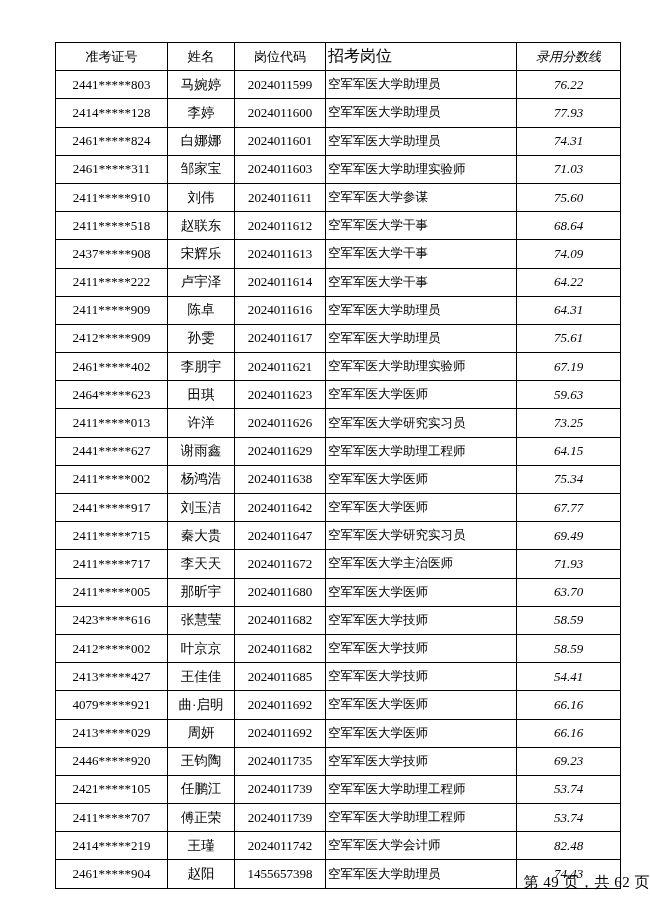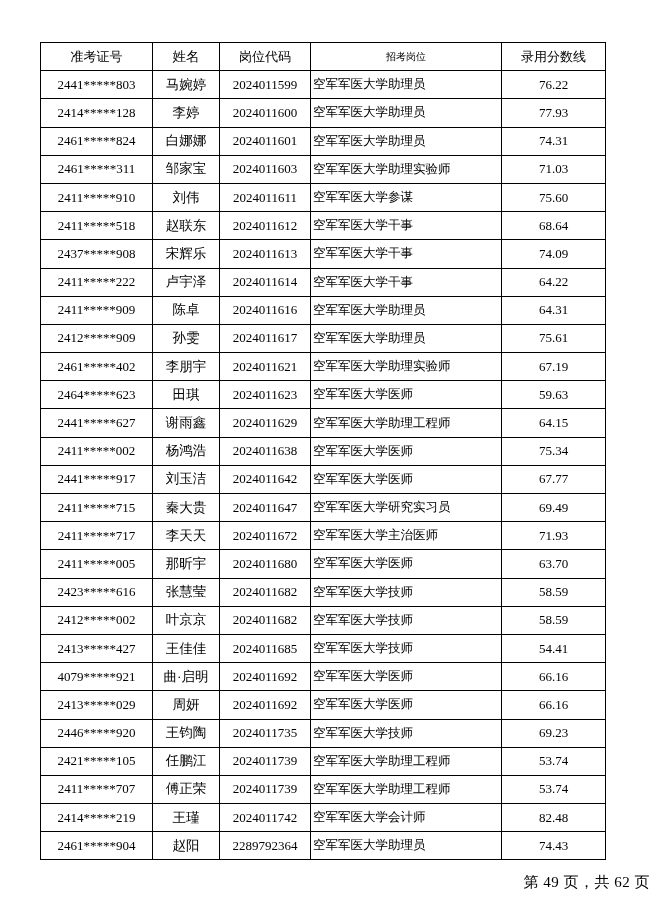--- a/index.html
+++ b/index.html
@@ -11,21 +11,21 @@
     width: 650px;
     height: 919px;
     font-family: "Liberation Serif", "DejaVu Serif", serif;
     color: #000000;
     position: relative;
   }
   .page {
     width: 650px;
     height: 919px;
     box-sizing: border-box;
-    padding: 42px 55px 0 40px;
+    padding: 42px 55px 0 55px;
     position: relative;
   }
   table.score-table {
     border-collapse: collapse;
     width: 540px;
     table-layout: fixed;
   }
   table.score-table td,
   table.score-table th {
     border: 1px solid #000000;
@@ -37,23 +37,23 @@
   }
   thead th {
     text-align: center;
     font-size: 13.5px;
     font-family: "Liberation Serif", "DejaVu Serif", serif;
   }
   .col-id    { width: 107px; text-align: center; font-size: 13px; }
   .col-name  { width: 62px;  text-align: center; font-size: 13.5px; }
   .col-code  { width: 86px;  text-align: center; font-size: 13px; }
   .col-post  { width: 186px; text-align: left; font-size: 12.5px; padding-left: 7px; }
-  .col-score { width: 99px;  text-align: center; font-size: 13px; }
-
-  thead .col-post { text-align: center; font-size: 10px; padding-left: 2px; }
+  .col-score { width: 99px;  text-align: center; font-size: 13px; font-style: italic; }
+
+  thead .col-post { text-align: left; font-size: 16px; padding-left: 2px; }
 
   .footer {
     position: absolute;
     left: 0;
     right: 0;
     bottom: 27px;
     text-align: right;
     font-size: 15px;
     letter-spacing: 0.5px;
   }
@@ -151,20 +151,27 @@
           <td class="col-score">67.19</td>
         </tr>
         <tr>
           <td class="col-id">2464*****623</td>
           <td class="col-name">田琪</td>
           <td class="col-code">2024011623</td>
           <td class="col-post">空军军医大学医师</td>
           <td class="col-score">59.63</td>
         </tr>
         <tr>
+          <td class="col-id">2411*****013</td>
+          <td class="col-name">许洋</td>
+          <td class="col-code">2024011626</td>
+          <td class="col-post">空军军医大学研究实习员</td>
+          <td class="col-score">73.25</td>
+        </tr>
+        <tr>
           <td class="col-id">2441*****627</td>
           <td class="col-name">谢雨鑫</td>
           <td class="col-code">2024011629</td>
           <td class="col-post">空军军医大学助理工程师</td>
           <td class="col-score">64.15</td>
         </tr>
         <tr>
           <td class="col-id">2411*****002</td>
           <td class="col-name">杨鸿浩</td>
           <td class="col-code">2024011638</td>
@@ -258,21 +265,21 @@
         <tr>
           <td class="col-id">2414*****219</td>
           <td class="col-name">王瑾</td>
           <td class="col-code">2024011742</td>
           <td class="col-post">空军军医大学会计师</td>
           <td class="col-score">82.48</td>
         </tr>
         <tr>
           <td class="col-id">2461*****904</td>
           <td class="col-name">赵阳</td>
-          <td class="col-code">2289792364</td>
+          <td class="col-code">1455657398</td>
           <td class="col-post">空军军医大学助理员</td>
           <td class="col-score">74.43</td>
         </tr>
       </tbody>
   </table>
 
   <div class="footer">第 49 页，共 62 页</div>
 </div>
 
 </body></html>

